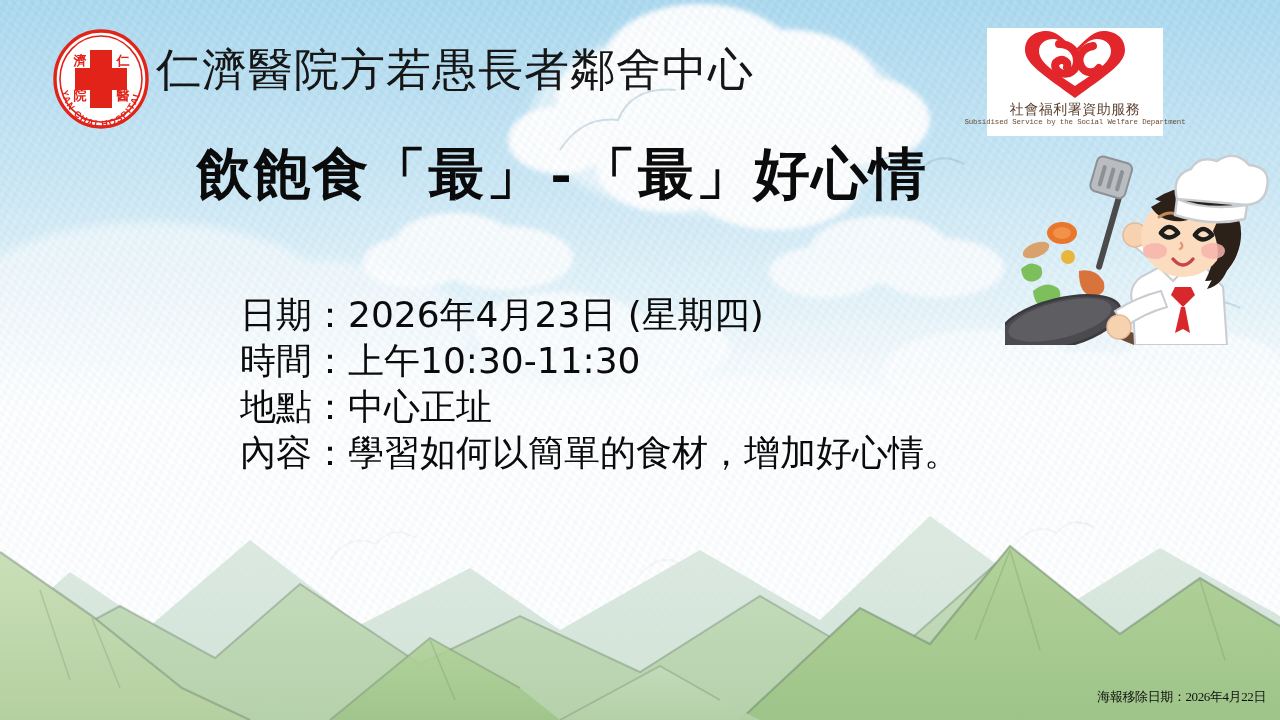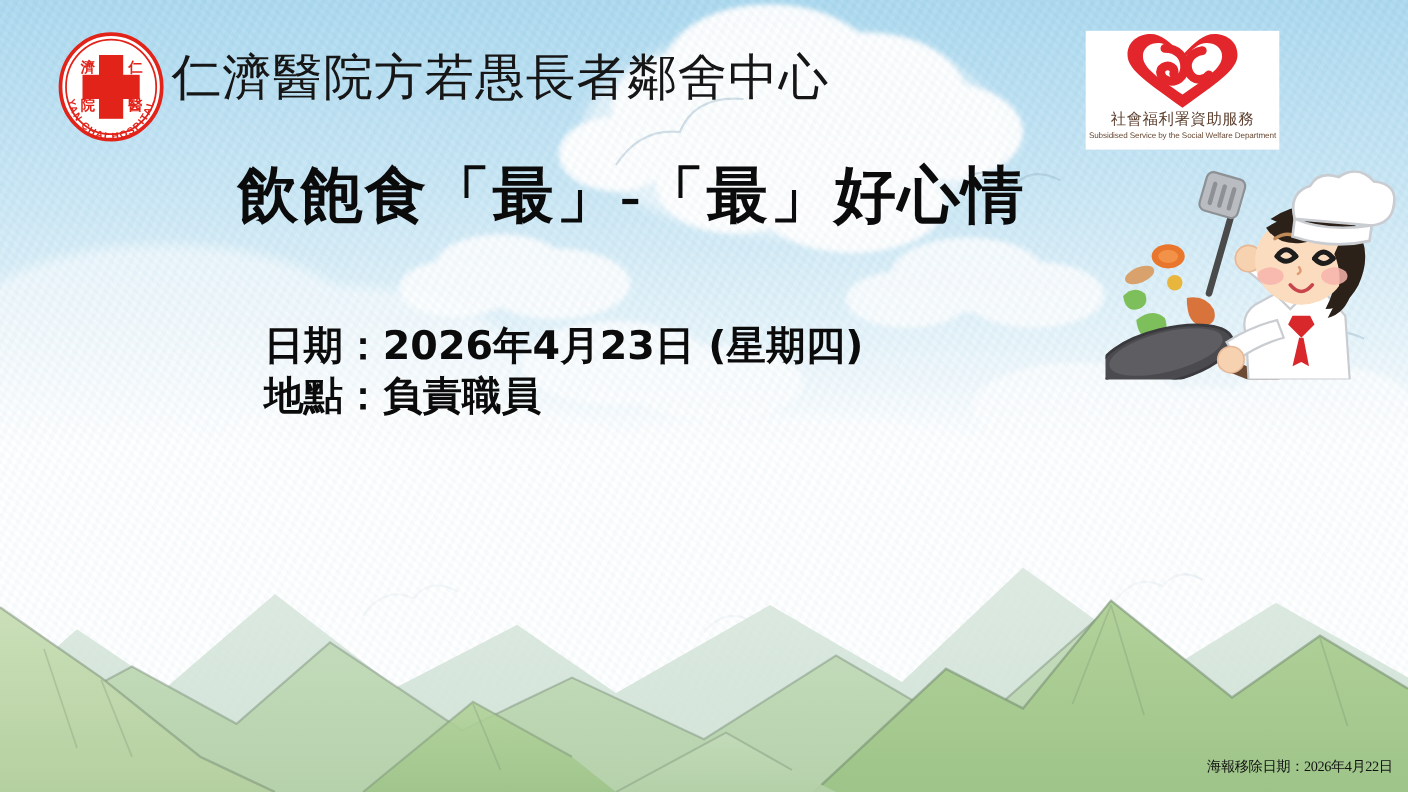--- a/index.html
+++ b/index.html
@@ -32,34 +32,34 @@
   }
   #swd-logo{
     position:absolute;left:987px;top:28px;width:176px;height:108px;background:#fff;
     display:flex;flex-direction:column;align-items:center;justify-content:flex-start;
   }
   #swd-cn{
     font-family:"Liberation Serif","DejaVu Serif",serif;
     font-size:14px;color:#5c4030;letter-spacing:.5px;line-height:1;margin-top:1px;white-space:nowrap;
   }
   #swd-en{
-    font-family:Liberation Sans, sans-serif;
+    font-family:Liberation Mono, monospace;
     font-size:7.4px;color:#6a4b36;letter-spacing:-.1px;line-height:1;margin-top:2px;white-space:nowrap;
   }
   
   #poster-title{
-    position:absolute;left:16px;top:146px;width:1116px;text-align:center;
-    font-family:Liberation Serif, serif;
+    position:absolute;left:4px;top:146px;width:1116px;text-align:center;
+    font-family:Liberation Mono, monospace;
     font-weight:bold;font-size:56px;line-height:1.15;color:#0b0b0b;letter-spacing:2px;
   }
   
   #details{
     position:absolute;left:240px;top:292px;
     font-family:"DejaVu Sans","Liberation Sans",sans-serif;
-    font-size:36px;line-height:46px;color:#0b0b0b;white-space:nowrap;font-weight:bold;
+    font-size:36px;line-height:46px;color:#0b0b0b;white-space:nowrap;
   }
   #details .row{height:46px;}
   #details .gap{display:inline-block;width:112px;}
   
   #chef{position:absolute;left:1005px;top:155px;width:275px;height:190px;}
   
   #removal-note{
     position:absolute;right:14px;bottom:14px;
     font-family:Liberation Serif, serif;
     font-size:13px;color:#111;white-space:nowrap;letter-spacing:-.4px;
@@ -240,21 +240,23 @@
       <path d="M78 18 C 66 20, 62 30, 66 38 C 70 46, 80 46, 84 40" fill="none" stroke="#e3262b" stroke-width="8" stroke-linecap="round"></path>
     </svg>
     <div id="swd-cn">社會福利署資助服務</div>
     <div id="swd-en">Subsidised Service by the Social Welfare Department</div>
   </div>
 
   <div id="poster-title">飲飽食「最」-「最」好心情</div>
 
   <div id="details">
     <div class="row">日期：2026年4月23日 (星期四)</div>
-    <div class="row">地點：負責職員</div>
+    <div class="row">時間：上午10:30-11:30</div>
+    <div class="row">地點：中心正址</div>
+    <div class="row">內容：學習如何以簡單的食材，增加好心情。</div>
   </div>
 
   <svg id="chef" viewBox="0 0 275 190">
 
     <g>
       <rect x="101" y="38" width="6" height="78" rx="3" fill="#4a4a4a" transform="rotate(16 104 77)"></rect>
       <g transform="rotate(16 104 30)">
         <rect x="86" y="4" width="36" height="36" rx="6" fill="#b9bcc0" stroke="#8d9195" stroke-width="2"></rect>
         <rect x="93" y="12" width="4" height="22" rx="2" fill="#8d9195"></rect>
         <rect x="102" y="12" width="4" height="22" rx="2" fill="#8d9195"></rect>

